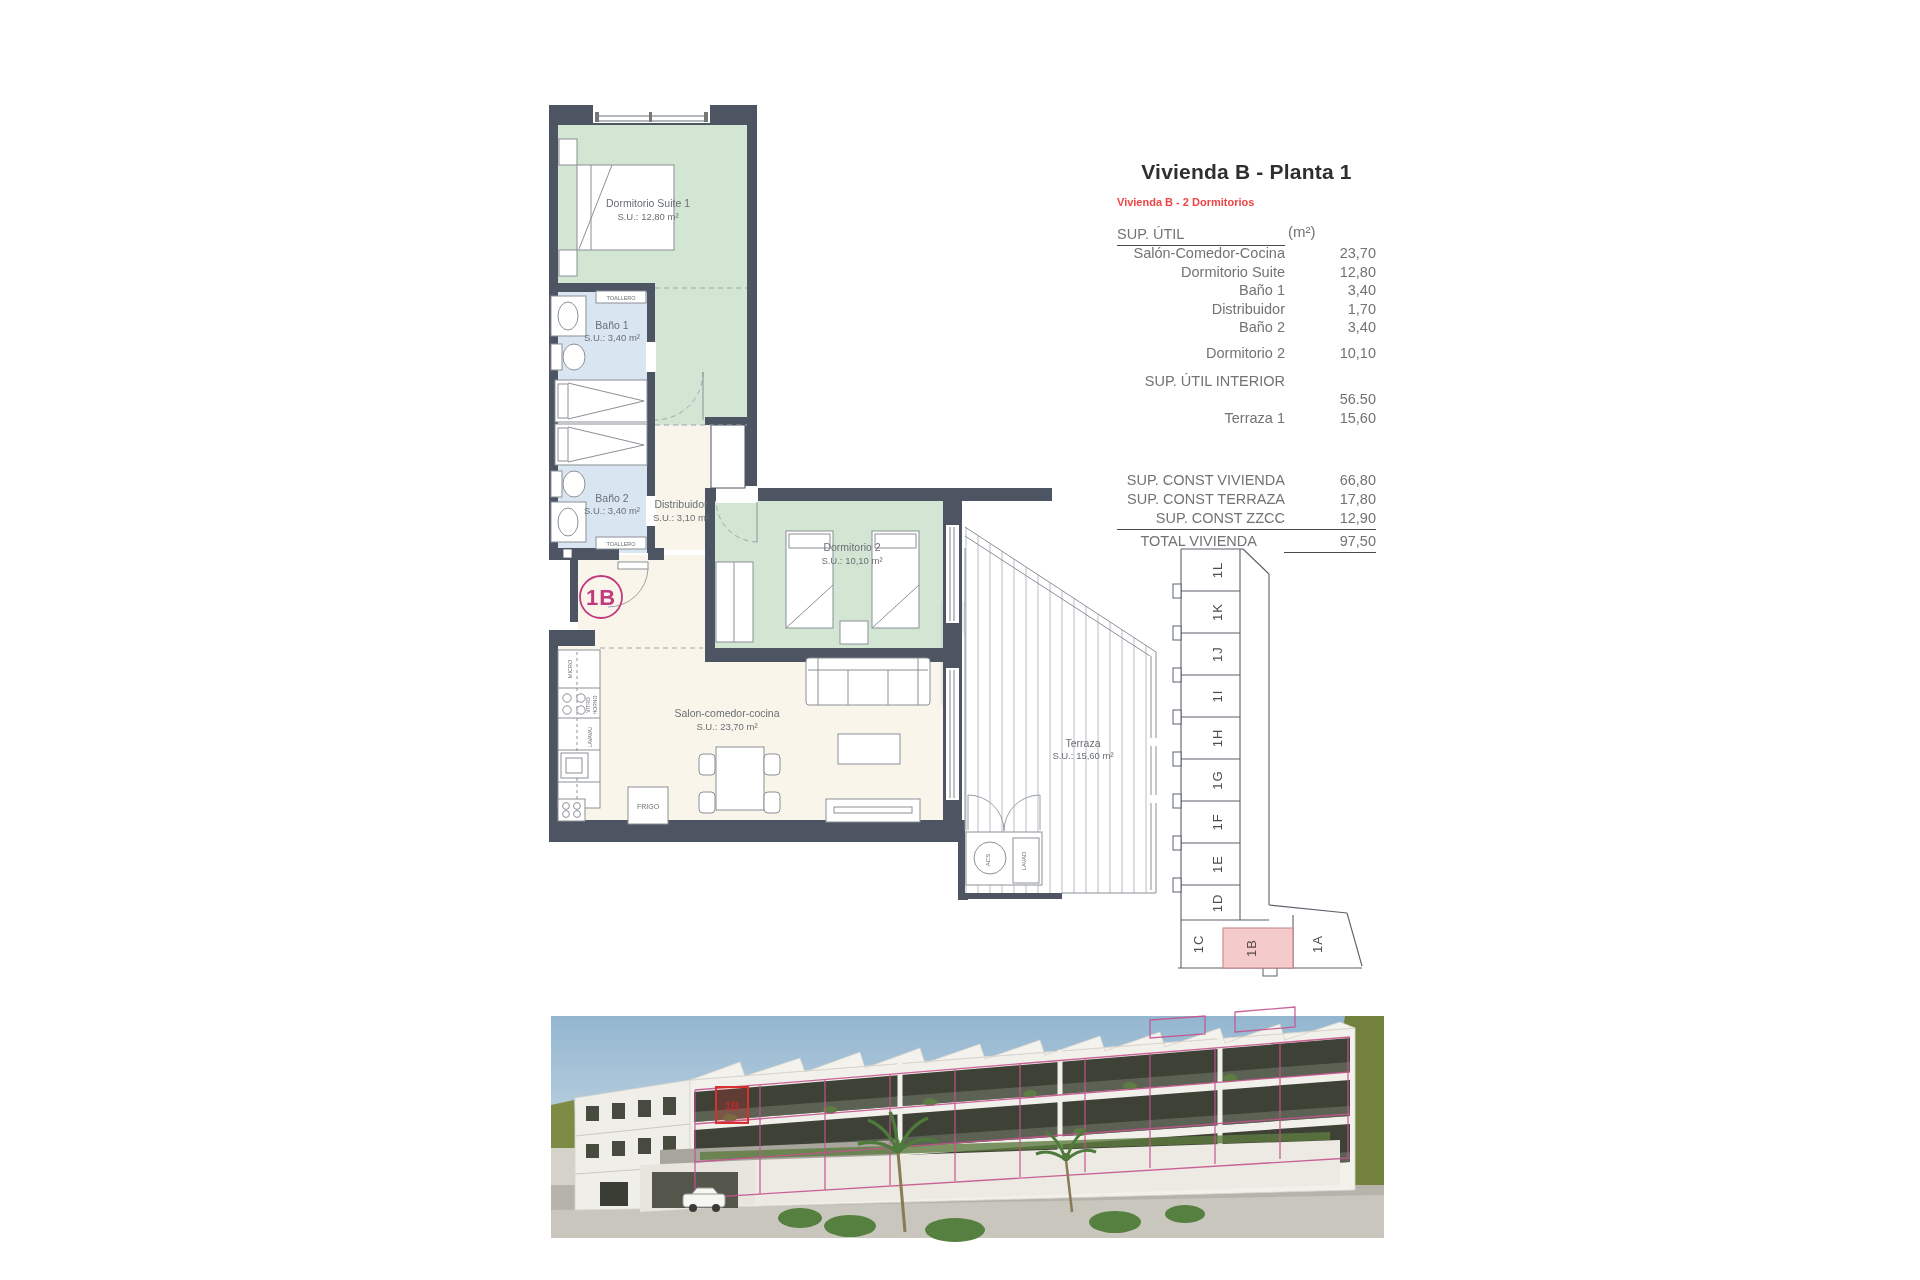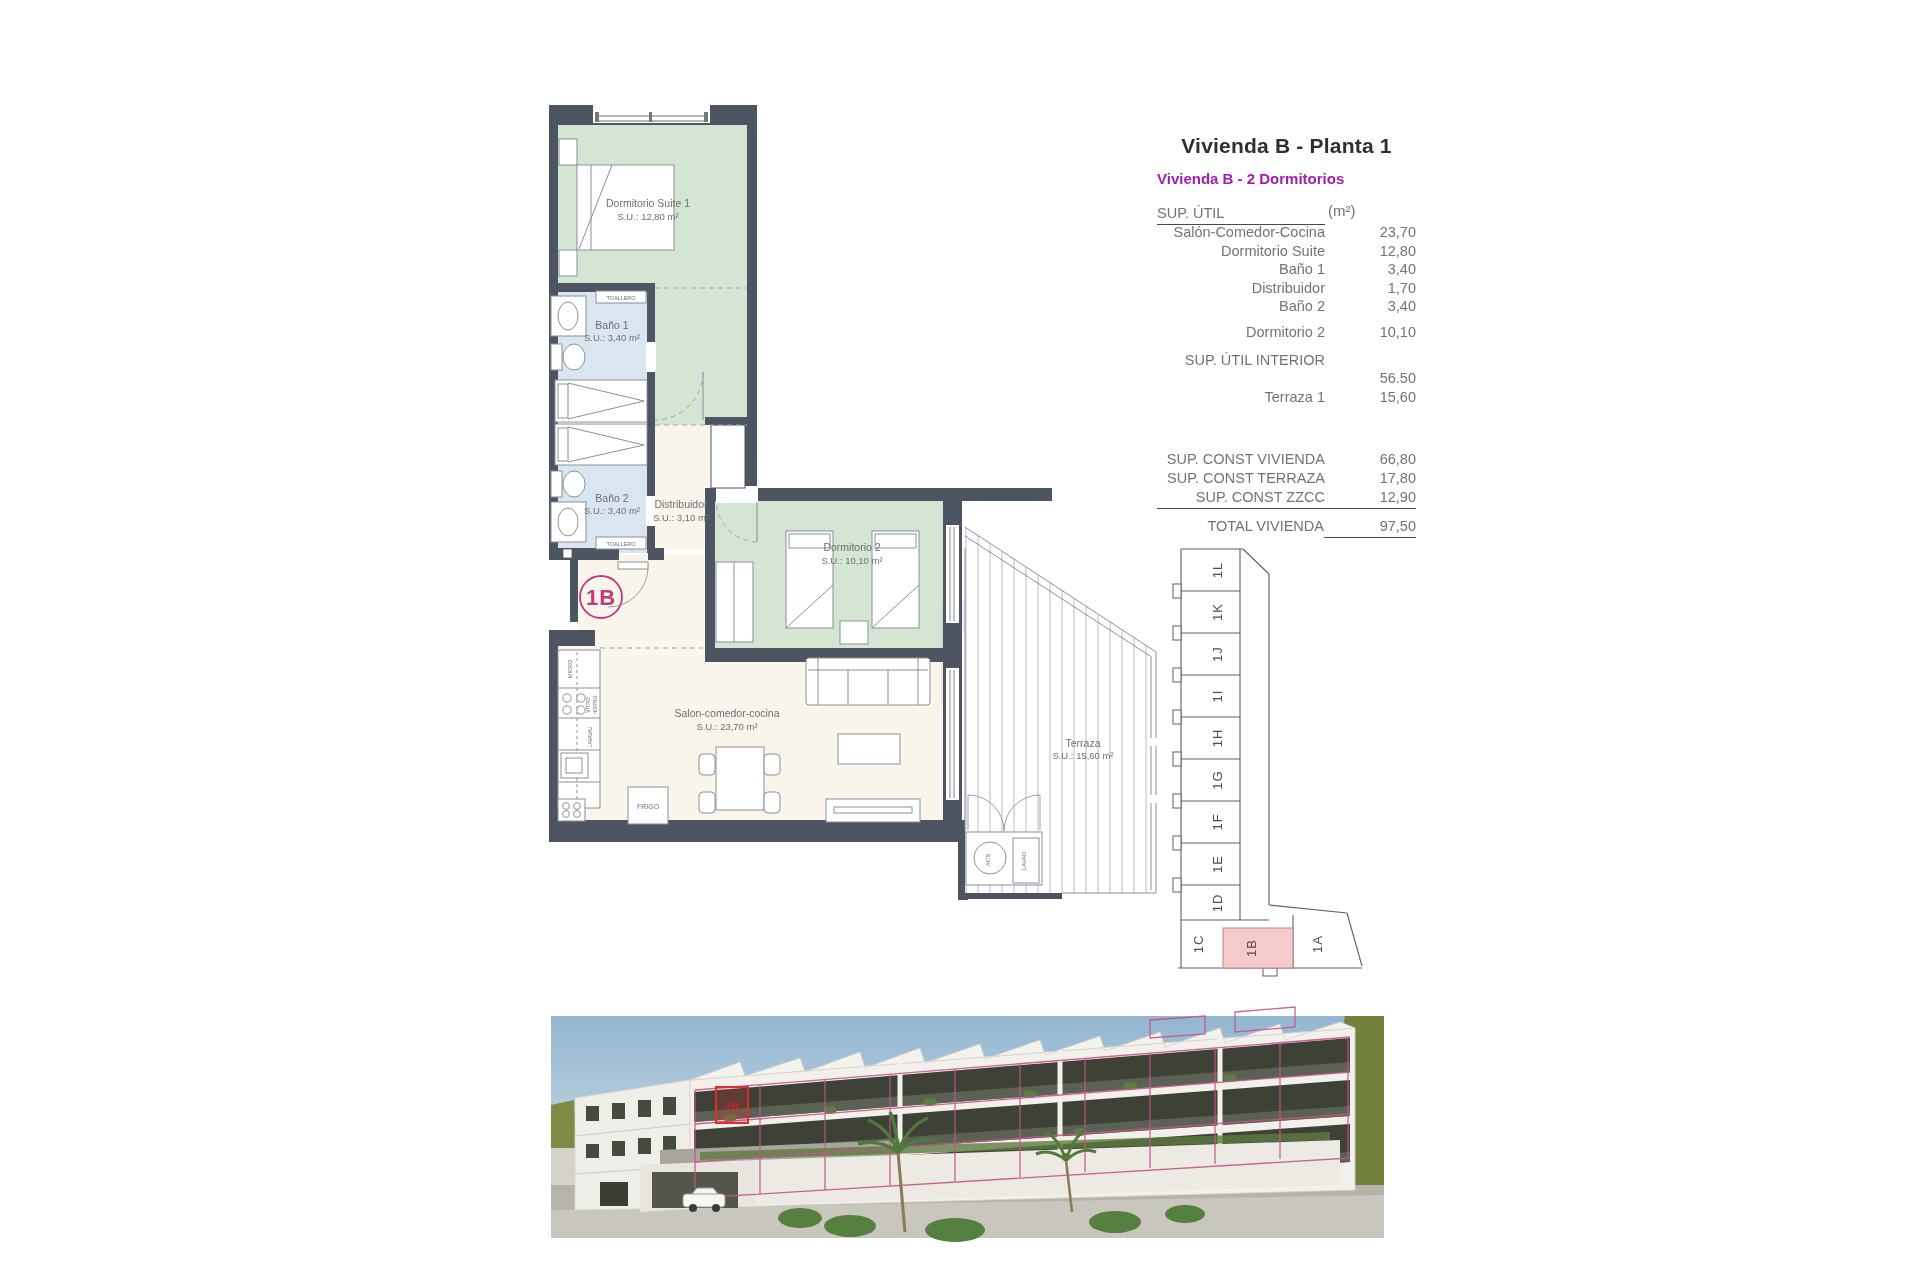--- a/index.html
+++ b/index.html
@@ -2,35 +2,35 @@
 <html><head>
 <meta charset="utf-8">
 <style>
   html,body{margin:0;padding:0;background:#ffffff;}
   .page{position:relative;width:1920px;height:1280px;background:#ffffff;overflow:hidden;
         font-family:"Liberation Sans", sans-serif;}
   svg{position:absolute;left:0;top:0;}
   svg text{font-family:"Liberation Sans", sans-serif;}
 
   
-  .panel{position:absolute;left:1117px;top:134px;width:259px;color:#3c3c3c;margin-left:40px;}
+  .panel{position:absolute;left:1117px;top:160px;width:259px;color:#3c3c3c;}
   .title{font-size:21px;font-weight:bold;text-align:center;color:#2f2f2f;letter-spacing:.2px;}
-  .subtitle{font-size:15px;font-weight:bold;margin-top:12px;color:#a21caf;}
+  .subtitle{font-size:11px;font-weight:bold;margin-top:12px;color:#ef4444;}
   .stable{margin-top:17px;font-size:14.5px;line-height:18.6px;color:#737373;}
   .thead{position:relative;height:19px;}
   .h-label{display:inline-block;width:168px;border-bottom:1.4px solid #4a4a4a;padding-bottom:1px;}
   .h-unit{position:absolute;left:171px;top:-2px;font-size:15px;}
   .row{display:flex;}
   .lbl{width:168px;text-align:right;}
   .lbl.r{text-align:right;}
   .val{flex:1;text-align:right;}
   .gap-sm{margin-top:7px;}
   .gap-md{margin-top:9px;flex-direction:column;}
   .gap-lg{margin-top:44px;}
-  .total-row{border-top:1.2px solid #4a4a4a;margin-top:2px;padding-top:8px;}
+  .total-row{border-top:1.2px solid #4a4a4a;margin-top:2px;padding-top:2px;gap:27px;}
   .total-row .val span{display:inline-block;width:92px;border-bottom:1.2px solid #4a4a4a;padding-bottom:1px;}
 </style>
 </head>
 <body>
 
 <div class="page">
 
 <svg width="1920" height="1280" viewBox="0 0 1920 1280">
   <defs>
     <pattern id="hatch" width="12" height="12" patternUnits="userSpaceOnUse">

